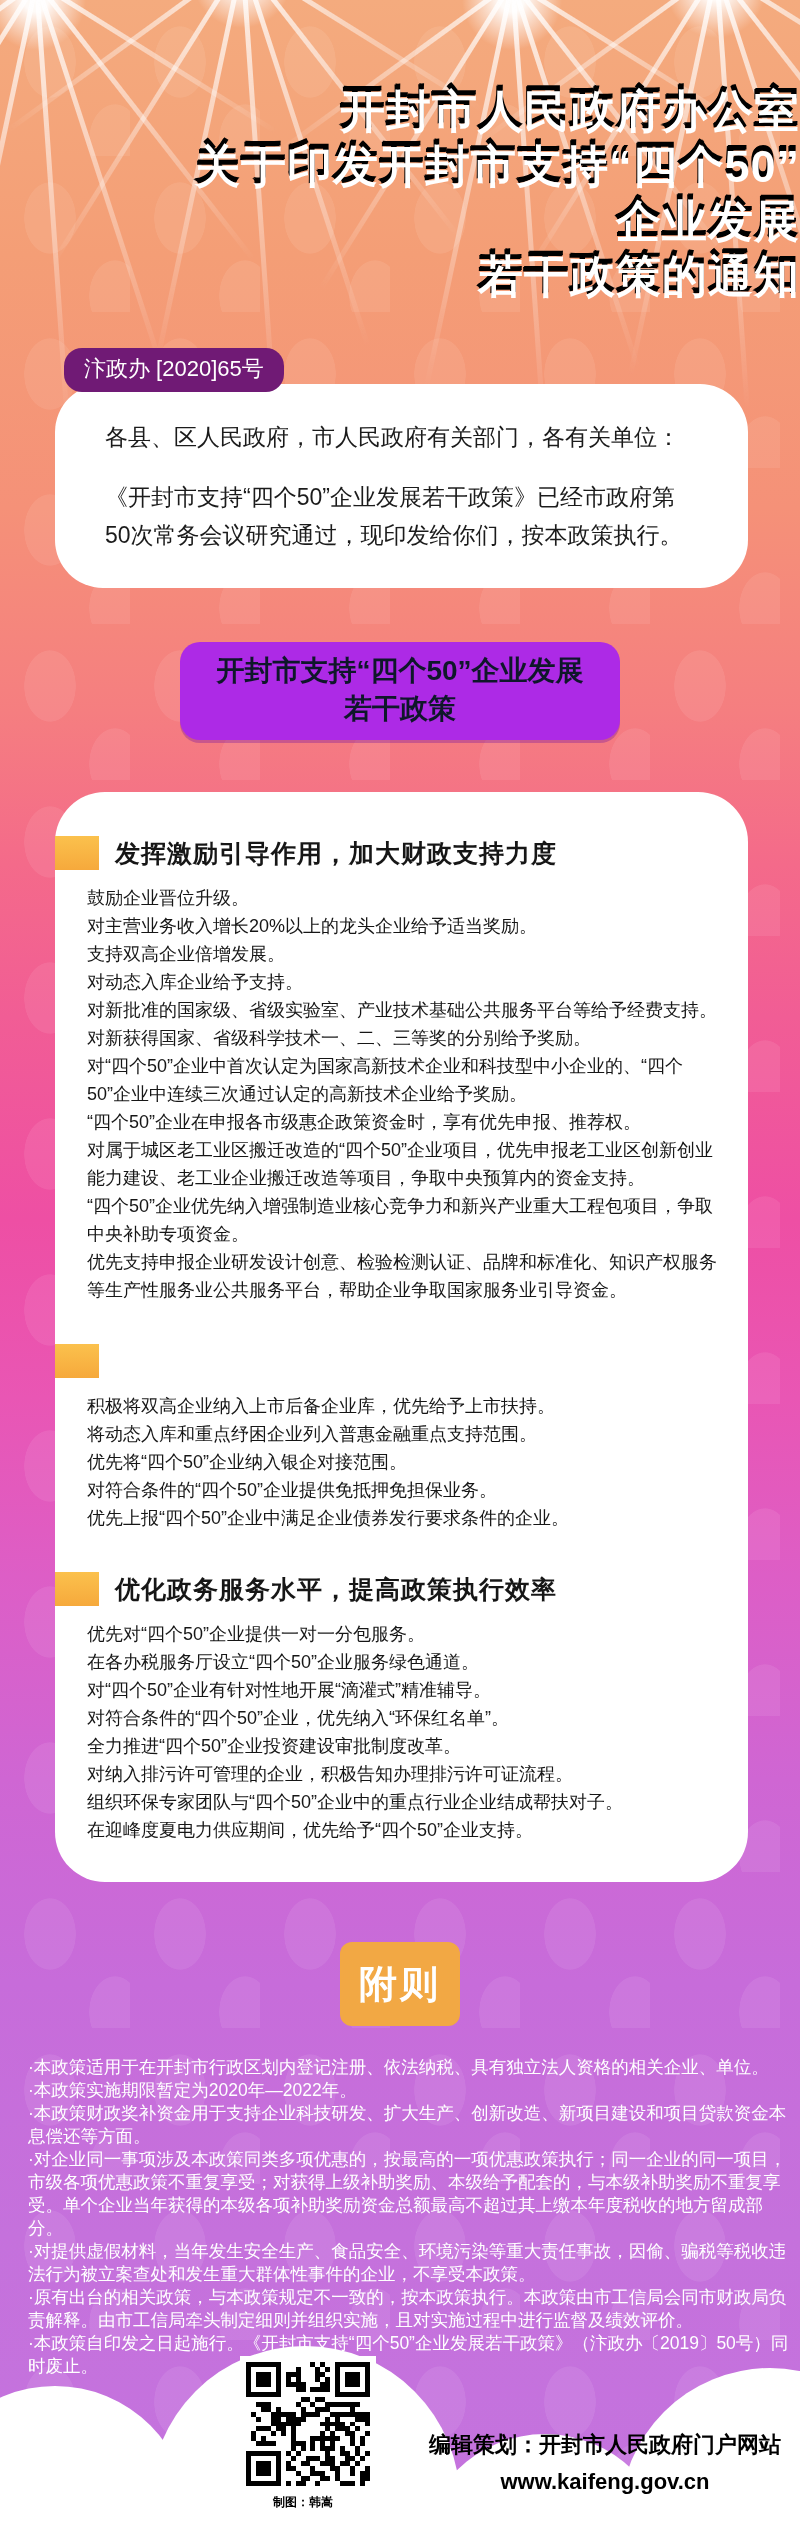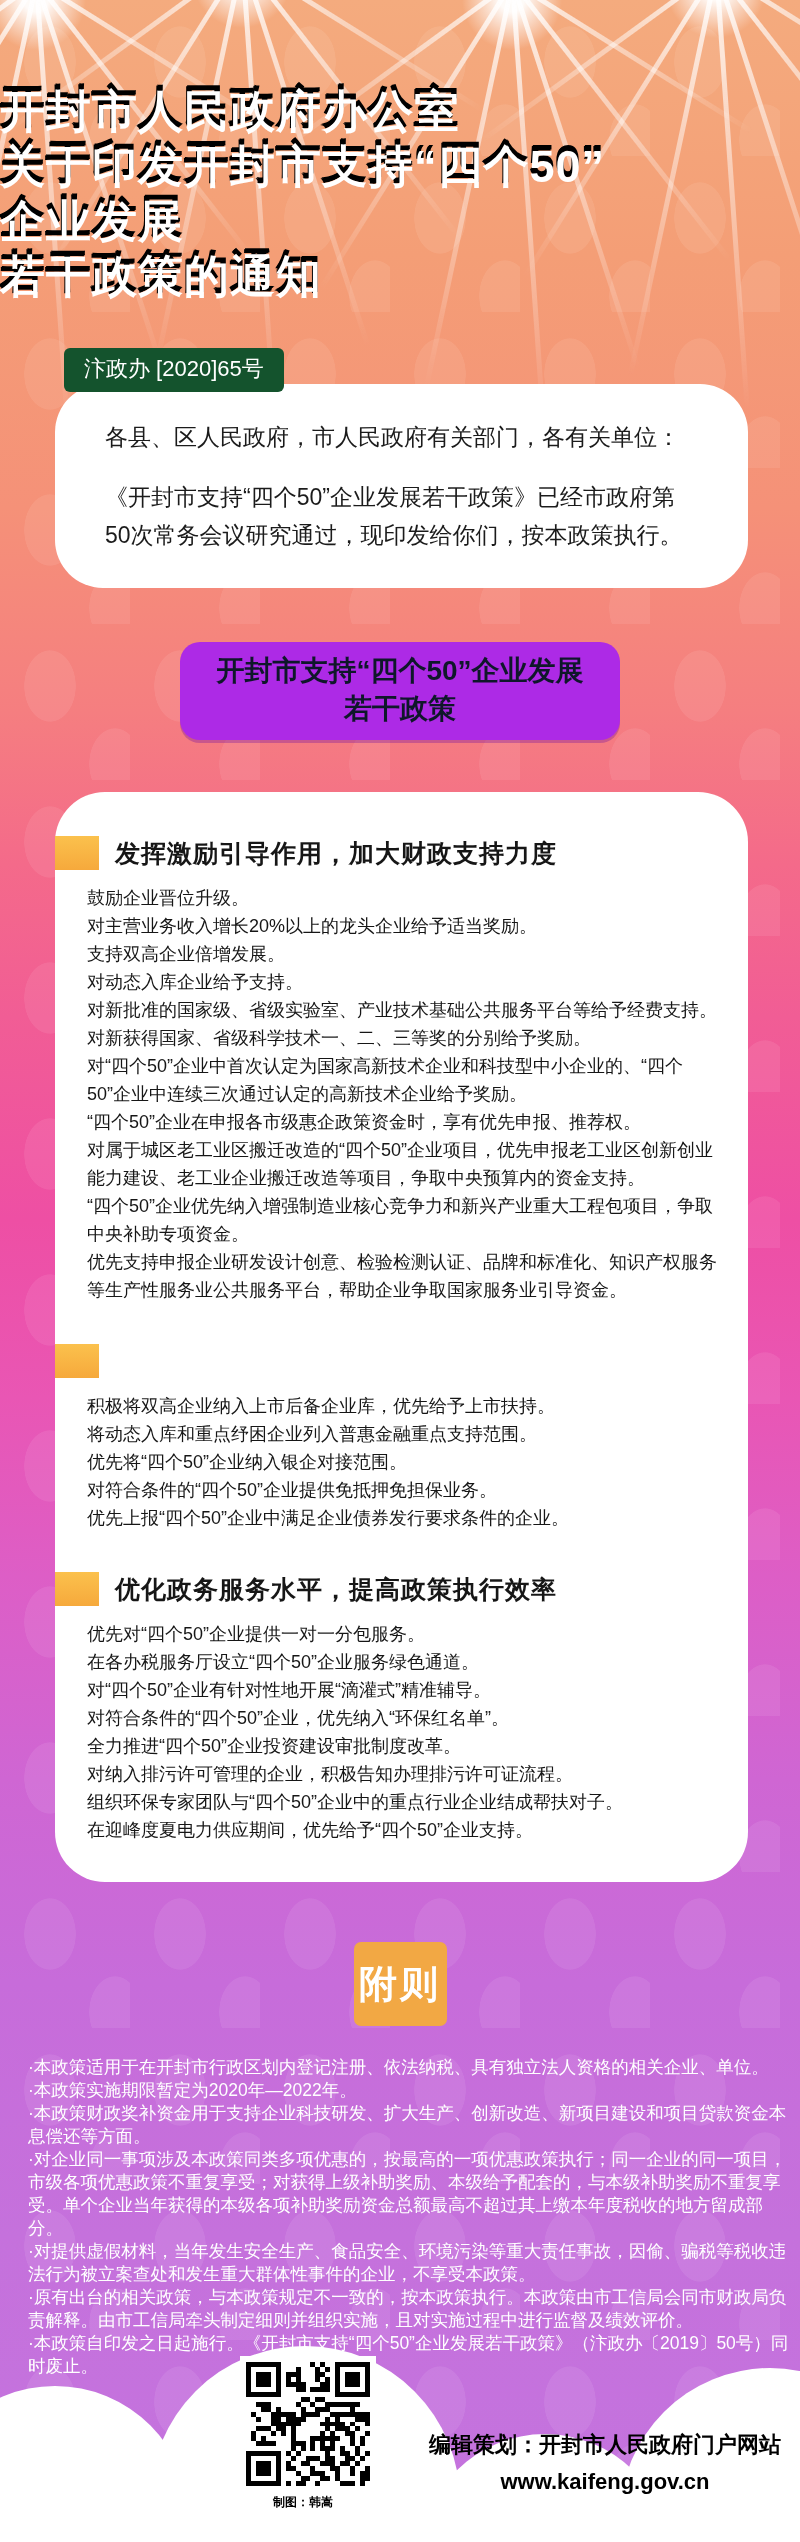--- a/index.html
+++ b/index.html
@@ -19,47 +19,47 @@
   .rays{position:absolute;inset:0 0 auto 0;height:660px;z-index:2;pointer-events:none;}
   .burst{position:absolute;top:-18px;width:120px;height:500px;}
   .burst .glow{position:absolute;top:-34px;left:12px;width:104px;height:104px;border-radius:50%;
     background:radial-gradient(circle, rgba(255,255,255,.95) 0 16%, rgba(255,255,255,0) 68%);}
   .beam{position:absolute;top:0;left:62px;width:5px;border-radius:3px;transform-origin:50% 0;
     background:linear-gradient(180deg, rgba(255,255,255,.85), rgba(255,255,255,0) 88%);filter:blur(.6px);}
 
   
   .content{position:relative;z-index:4;}
 
-  .title{padding-top:84px;text-align:left;color:#fff;font-weight:bold;font-size:45px;
+  .title{padding-top:84px;text-align:right;color:#fff;font-weight:bold;font-size:45px;
     line-height:55px;text-shadow:0 -6px 0 #000,-1px -5px 0 #000;letter-spacing:1px;}
 
-  .doc-badge{display:inline-block;margin:44px 0 0 64px;background:#14532d;color:#fff;
-    font-size:22px;line-height:22px;padding:10px 20px 12px;border-radius:6px;position:relative;z-index:6;}
+  .doc-badge{display:inline-block;margin:44px 0 0 64px;background:#701a75;color:#fff;
+    font-size:22px;line-height:22px;padding:10px 20px 12px;border-radius:18px;position:relative;z-index:6;}
 
   .notice-card{margin:-8px 52px 0 55px;background:#fff;border-radius:48px;
     padding:34px 48px 34px 50px;color:#1b1b1b;font-size:23px;line-height:38px;position:relative;z-index:5;}
   .notice-card p{margin:0;}
   .notice-card p + p{margin-top:22px;}
 
   .policy-btn{width:440px;margin:54px auto 0;background:#ad2ae6;border-radius:20px;
     color:#0f172a;text-align:center;font-weight:bold;font-size:28px;line-height:38px;padding:10px 0 12px;
     box-shadow:0 3px 0 rgba(120,20,160,.35);}
 
   .main-card{margin:52px 52px 0 55px;background:#fff;border-radius:50px;
     padding:44px 22px 38px 32px;color:#161616;}
   .sec + .sec{margin-top:40px;}
   .sec-head{display:flex;align-items:center;}
   .marker{flex:0 0 auto;width:44px;height:34px;margin-left:-32px;margin-right:16px;
     background:linear-gradient(180deg,#fbc14d,#f6a93c);}
   .sec-head h2{margin:0;font-size:25px;line-height:34px;font-weight:bold;letter-spacing:1px;}
   .sec-body{margin:14px 0 0 0;}
   .sec-item{margin:0;font-size:18px;line-height:28px;}
 
-  .fuze-btn{width:93px;margin:60px auto 0;background:#f2a844;color:#fff;text-align:center;
-    font-size:38px;font-weight:bold;line-height:84px;height:84px;letter-spacing:3px;border-radius:7px;}
+  .fuze-btn{width:120px;margin:60px auto 0;background:#f2a844;color:#fff;text-align:center;
+    font-size:38px;font-weight:bold;line-height:84px;height:84px;letter-spacing:3px;border-radius:12px;}
 
   .appendix{margin:30px 10px 0 28px;color:#fff;}
   .app-item{margin:0;font-size:17.5px;line-height:23px;}
 
   
   .bottom{position:absolute;left:0;right:0;bottom:0;height:200px;z-index:5;}
   .cloud{position:absolute;background:#fff;border-radius:50%;}
   .cloud.c1{left:-80px;top:44px;width:270px;height:270px;}
   .cloud.c2{left:150px;top:4px;width:310px;height:310px;}
   .cloud.c3{left:420px;top:92px;width:250px;height:250px;}

